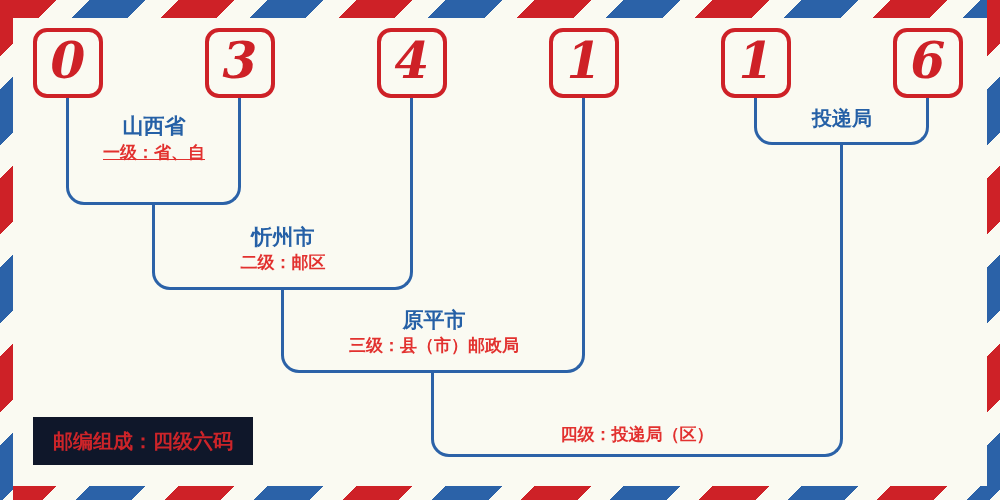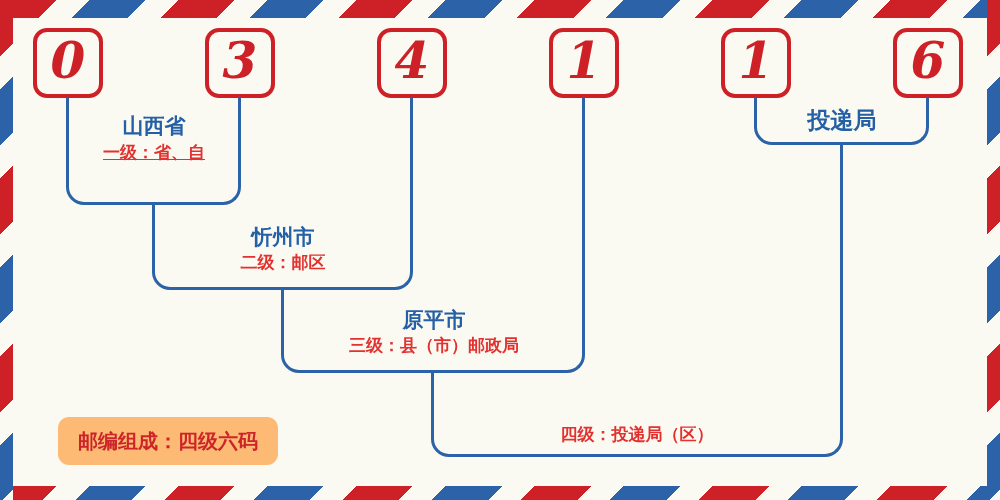--- a/index.html
+++ b/index.html
@@ -77,29 +77,28 @@
     line-height:20px;
     text-align:center;
     white-space:nowrap;
     font-family:"DejaVu Serif", serif;
   }
 
   .footer-badge{
     position:absolute;
     left:33px;top:417px;
     width:220px;height:48px;
-    background:#fdba74;
-    border-radius:11px;
+    background:#0f172a;
+    border-radius:0;
     display:flex;align-items:center;justify-content:center;
     color:#cc2429;
     font-weight:bold;
     font-size:20px;
     white-space:nowrap;
     font-family:"DejaVu Serif", serif;
-    margin-left:25px;
   }
 </style>
 </head>
 <body>
 
 <div class="canvas">
 
   <div class="stripe stripe-top"></div>
   <div class="stripe stripe-bottom"></div>
   <div class="stripe stripe-left"></div>
@@ -143,17 +142,17 @@
   </div>
 
   <div class="place" style="left:283px;top:223px;">忻州市</div>
   <div class="desc" style="left:283px;top:252px;">二级：邮区</div>
 
   <div class="place" style="left:434px;top:306px;text-align:center;">原平市</div>
   <div class="desc" style="left:434px;top:335px;">三级：县（市）邮政局</div>
 
   <div class="desc" style="left:637px;top:424px;">四级：投递局（区）</div>
 
-  <div class="place" style="left:842px;top:105px;font-size:23px;">投递局</div>
+  <div class="place" style="left:842px;top:105px;font-size:20px;">投递局</div>
 
   <div class="footer-badge">邮编组成：四级六码</div>
 
 </div>
 
 </body></html>

